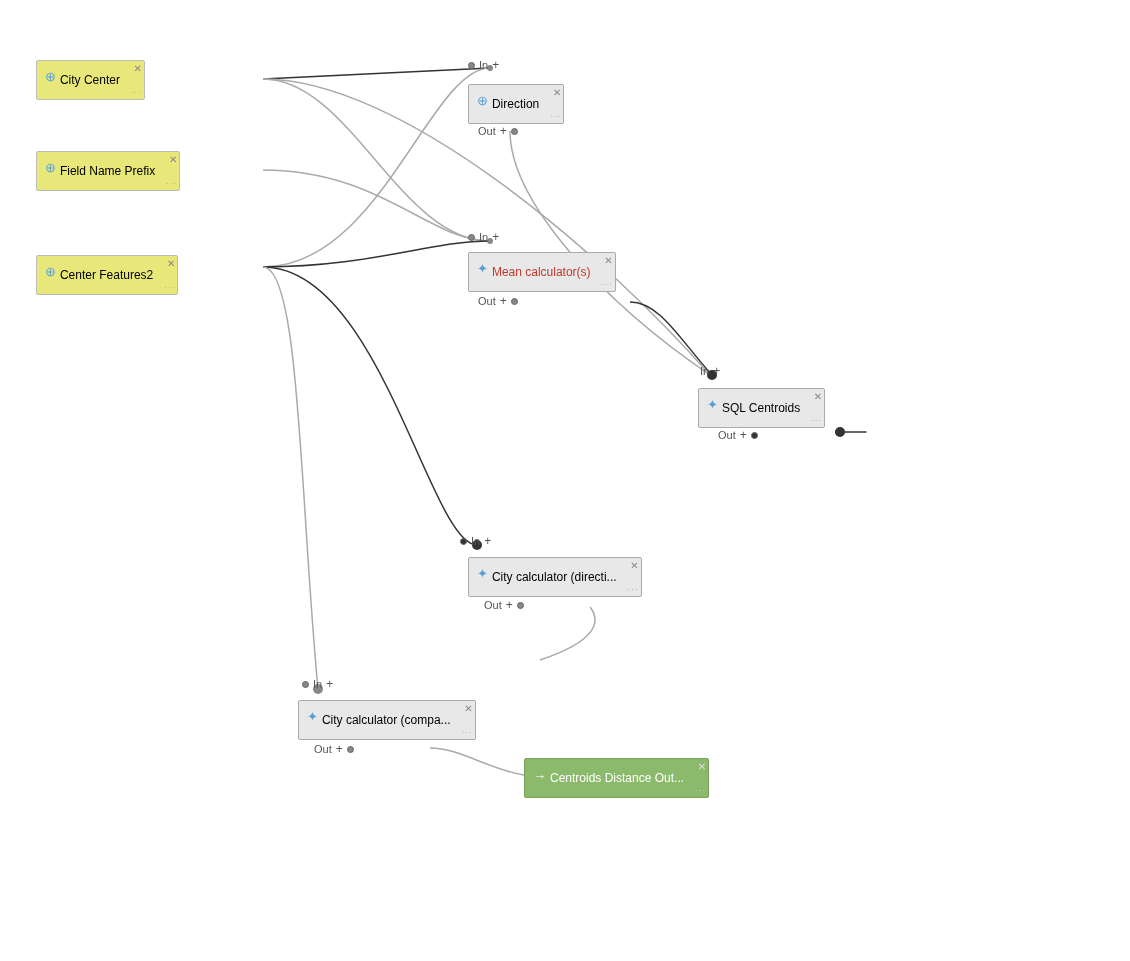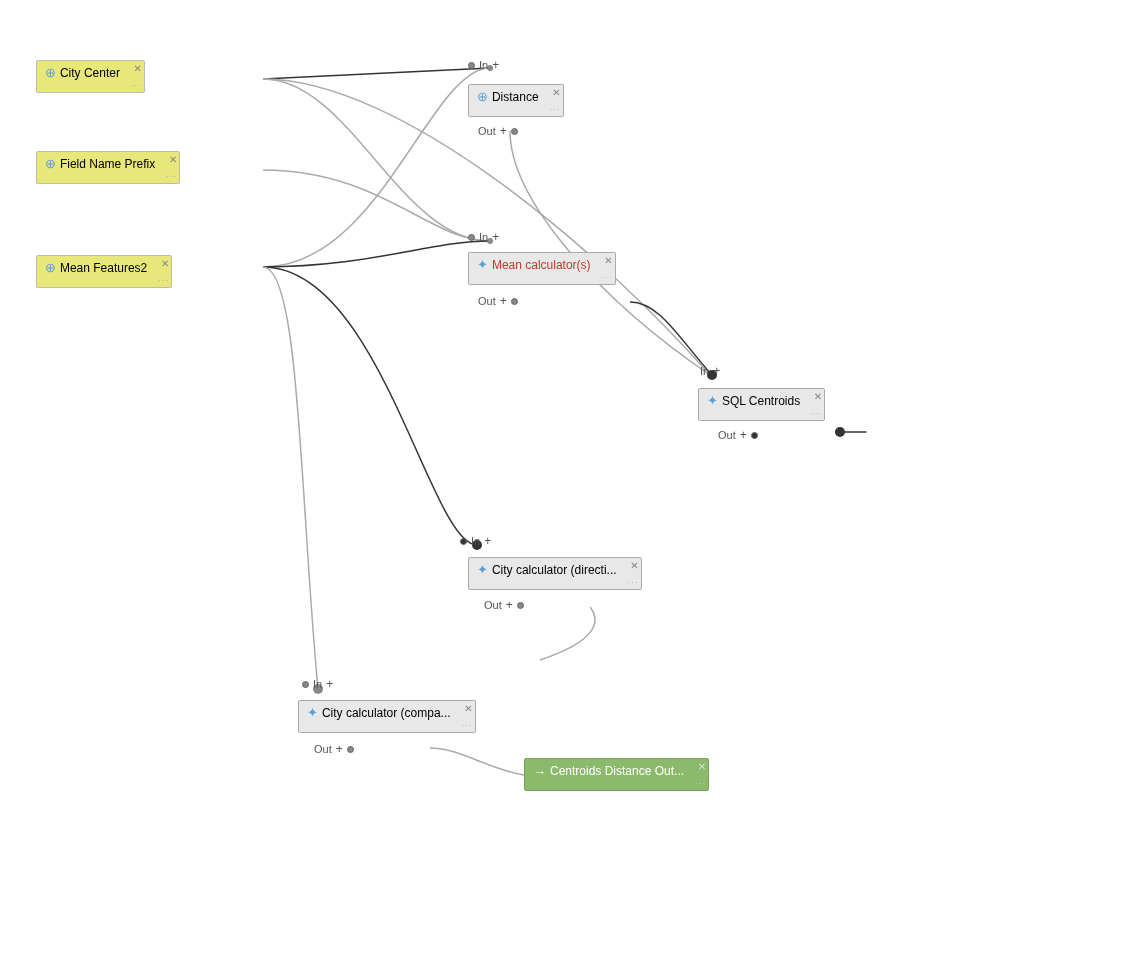--- a/index.html
+++ b/index.html
@@ -96,20 +96,21 @@
     .arrow-icon {
       color: #5a9fd4;
       font-size: 13px;
     }
     .gear-icon {
       color: #5a9fd4;
       font-size: 13px;
     }
     .node-label {
       font-size: 12px;
+      margin-top: 8px;
     }
   </style>
 </head>
 <body>
 
 <div class="canvas">
 
   <svg class="connections">
 
     <line x1="263" y1="79" x2="490" y2="68" stroke="#333" stroke-width="1.5"></line>
@@ -155,34 +156,34 @@
 
   <div class="node node-yellow" style="left:36px; top:151px; padding-right:24px; padding-bottom:12px;">
     <span class="cross-icon">⊕</span>
     <span class="node-label">Field Name Prefix</span>
     <span class="node-close">✕</span>
     <span class="node-dots">···</span>
   </div>
 
   <div class="node node-yellow" style="left:36px; top:255px; padding-right:24px; padding-bottom:12px;">
     <span class="cross-icon">⊕</span>
-    <span class="node-label">Mean Features2</span>
+    <span class="node-label">Center Features2</span>
     <span class="node-close">✕</span>
     <span class="node-dots">···</span>
   </div>
 
   <div class="port-row" style="left:468px; top:58px;">
     <span class="port-dot"></span>
     <span>In</span>
     <span class="port-plus">+</span>
   </div>
 
   <div class="node node-gray" style="left:468px; top:84px; padding-right:24px; padding-bottom:12px;">
     <span class="cross-icon">⊕</span>
-    <span class="node-label">Distance</span>
+    <span class="node-label">Direction</span>
     <span class="node-close">✕</span>
     <span class="node-dots">···</span>
   </div>
 
   <div class="port-row" style="left:478px; top:124px;">
     <span>Out</span>
     <span class="port-plus">+</span>
     <span class="port-dot"></span>
   </div>
 

